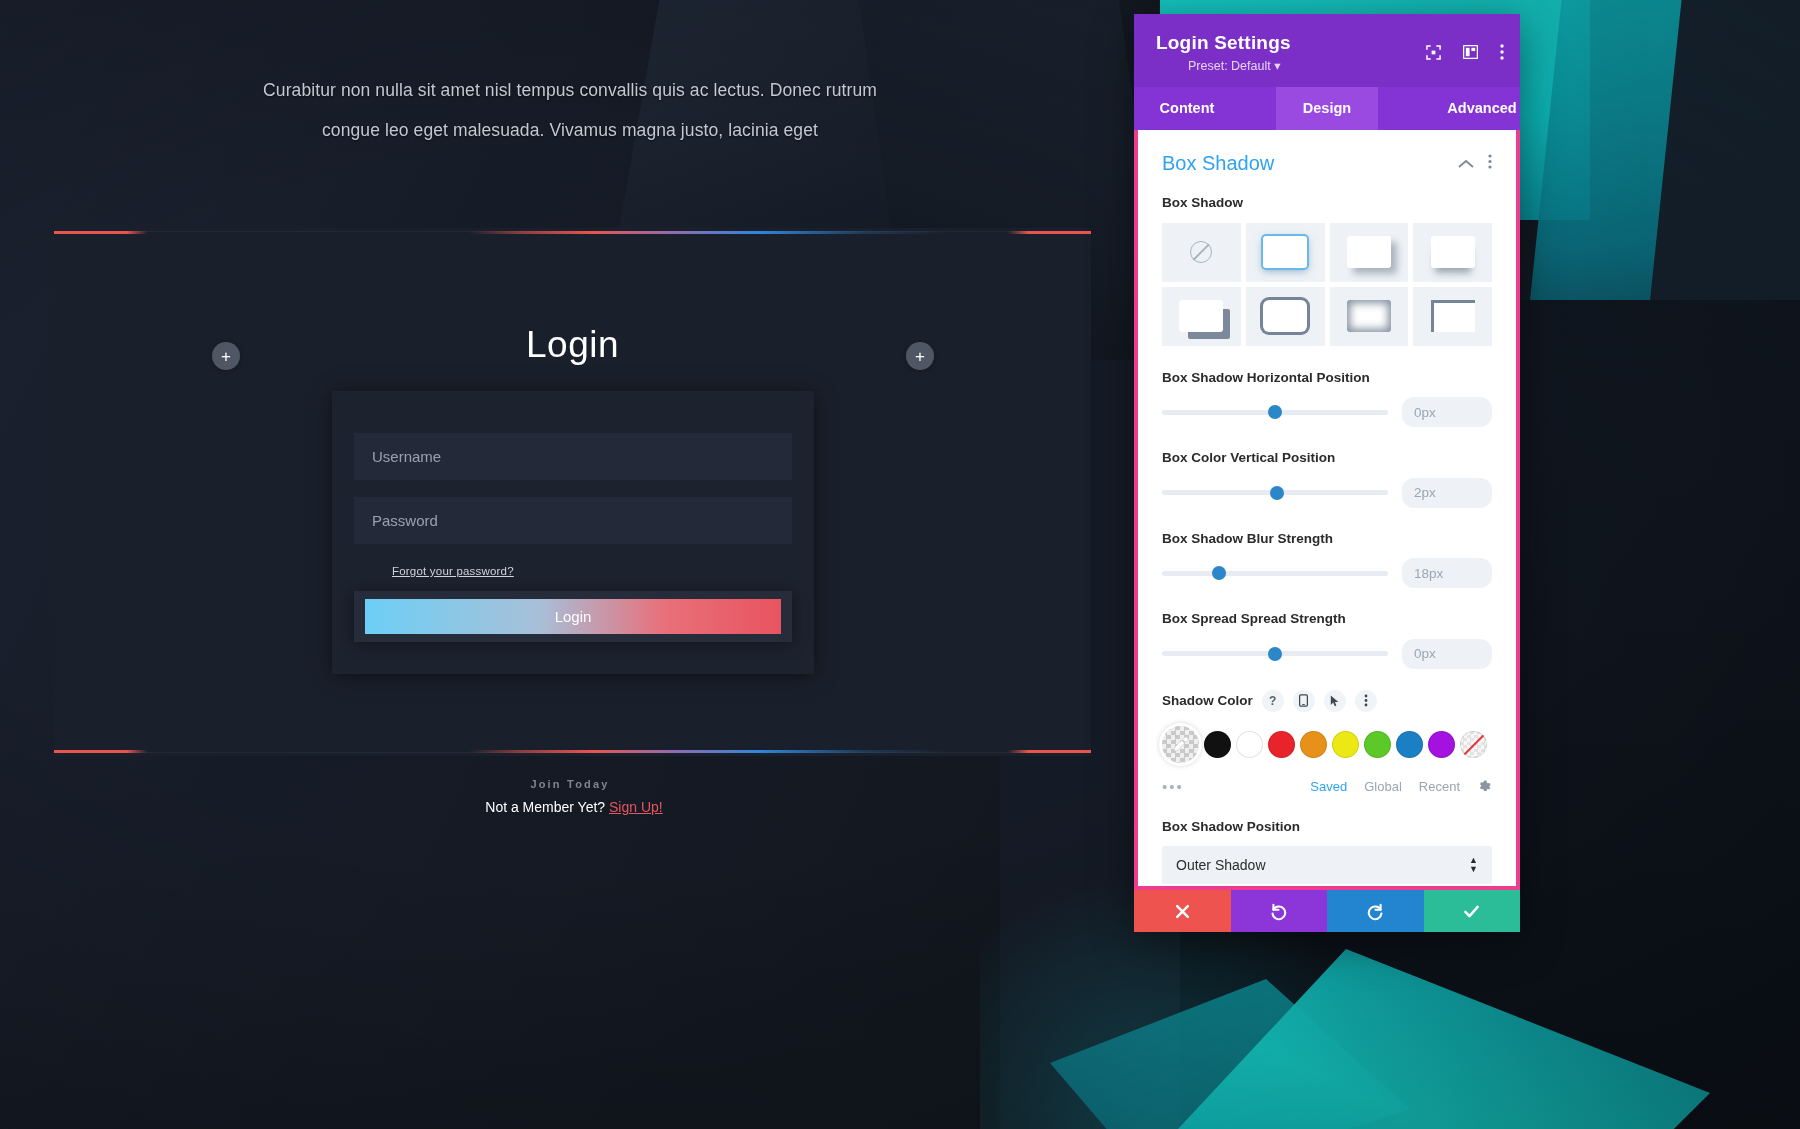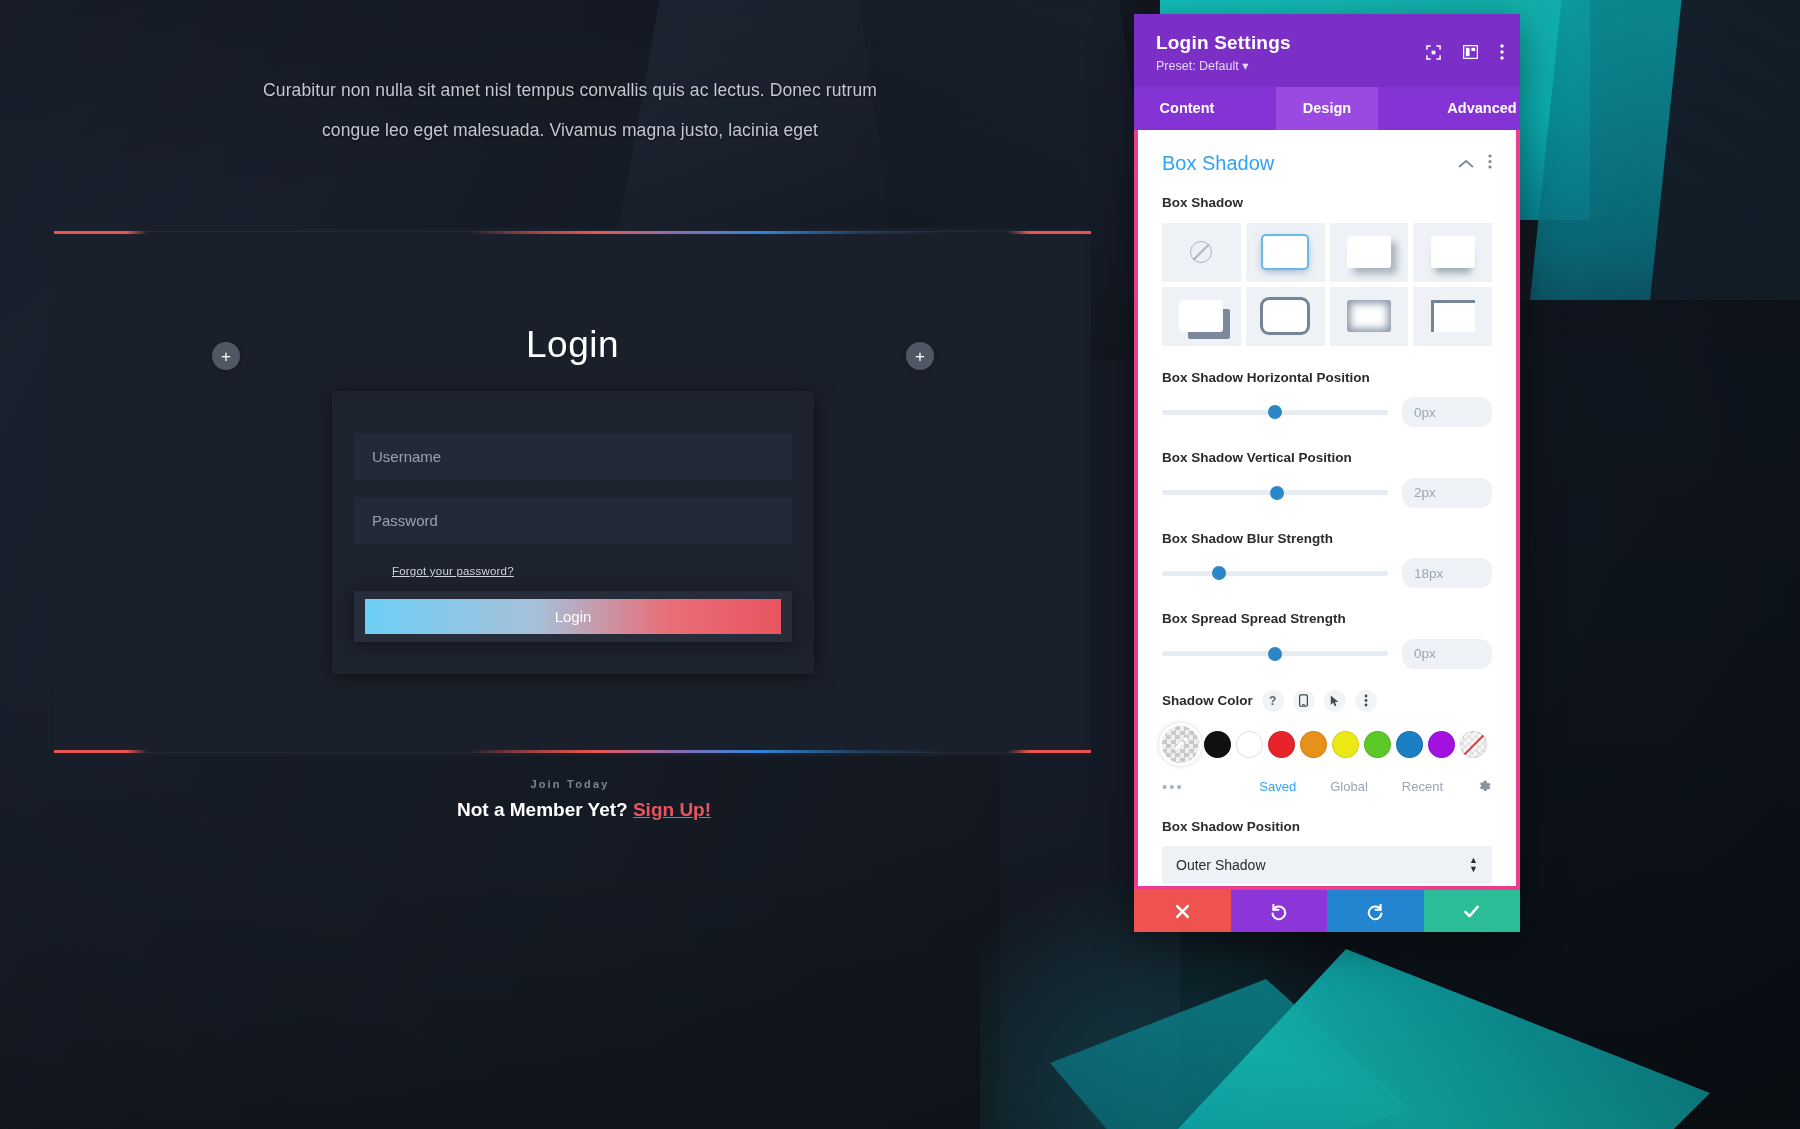--- a/index.html
+++ b/index.html
@@ -185,25 +185,25 @@
   
   .join-today {
     position: absolute; left: 0; width: 1140px; top: 778px;
     text-align: center;
     color: #7e8593;
     font-size: 11px;
     letter-spacing: 2.2px;
     font-weight: 600;
   }
   .member-line {
-    position: absolute; left: 14px; width: 1140px; top: 799px;
+    position: absolute; left: 4px; width: 1140px; top: 799px;
     text-align: center;
     color: #ffffff;
-    font-size: 19px;
-    font-weight: 700;
+    font-size: 14px;
+    font-weight: 400;
   }
   .member-line .signup {
     color: #e8555f;
     text-decoration: underline;
   }
 
   
   #settings-modal {
     position: absolute;
     left: 1134px; top: 14px;
@@ -212,21 +212,21 @@
   }
   .modal-header {
     background: #7b2fc7;
     padding: 18px 22px 14px;
     position: relative;
   }
   .modal-title {
     color: #fff; font-size: 19px; font-weight: 700; letter-spacing: .2px;
   }
   .modal-preset {
-    color: #e6d4f7; font-size: 12.5px; margin-top: 4px;
+    color: #e6d4f7; font-size: 12.5px; margin-top: 4px; margin-left: 32px;
   }
   .header-icons {
     position: absolute; right: 16px; top: 30px;
     display: flex; align-items: center; gap: 22px;
   }
   .hicon { color: #fff; display: flex; align-items: center; justify-content: center; }
   .hicon svg { display: block; }
 
   .tabs {
     display: flex;
@@ -358,21 +358,21 @@
   .swatch.none::after {
     content:""; position:absolute; left:-4px; top:50%; width:36px; height:2.4px;
     background:#e8373c; transform: rotate(-45deg);
   }
 
   .saved-row {
     display: flex; align-items: center; justify-content: space-between;
     margin-top: 15px; margin-bottom: 22px;
   }
   .dots-left { color: #aab3bd; font-size: 15px; letter-spacing: 2px; }
-  .saved-links { display: flex; align-items: center; gap: 34px; }
+  .saved-links { display: flex; align-items: center; gap: 17px; }
   .slink { font-size: 13px; color: #9aa5b1; }
   .slink.active { color: #2ea3f2; }
   .gear { color: #8b96a2; display: flex; }
 
   .select-box {
     width: 100%; height: 38px;
     background: #eef2f6; border: none;
     display: flex; align-items: center; justify-content: space-between;
     padding: 0 14px;
     font-size: 14px; color: #2b2b2b;
@@ -538,21 +538,21 @@
         <div class="field-label">Box Shadow Horizontal Position</div>
         <div class="slider-flex">
           <div class="slider-track">
             <span class="slider-knob" style="left:50%"></span>
           </div>
           <div class="slider-value">0px</div>
         </div>
       </div>
 
       <div class="slider-row">
-        <div class="field-label">Box Shadow Vertical Position</div>
+        <div class="field-label">Box Color Vertical Position</div>
         <div class="slider-flex">
           <div class="slider-track">
             <span class="slider-knob" style="left:51%"></span>
           </div>
           <div class="slider-value">2px</div>
         </div>
       </div>
 
       <div class="slider-row">
         <div class="field-label">Box Shadow Blur Strength</div>

